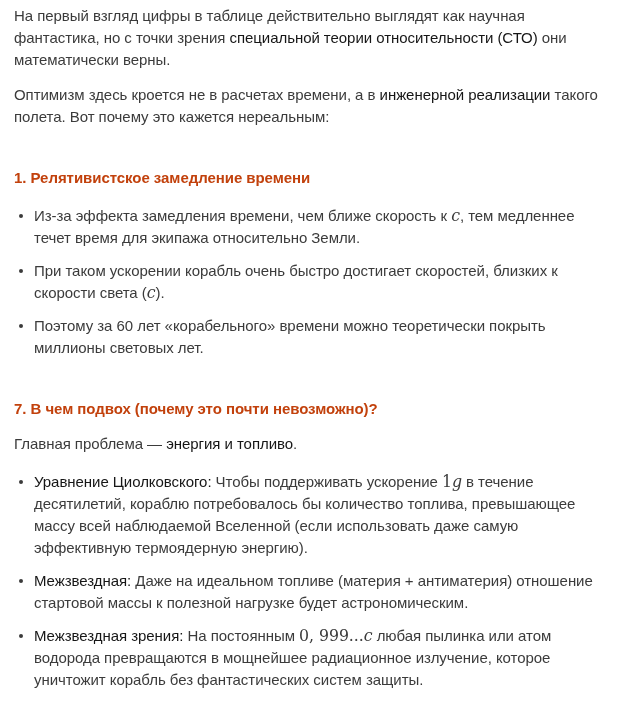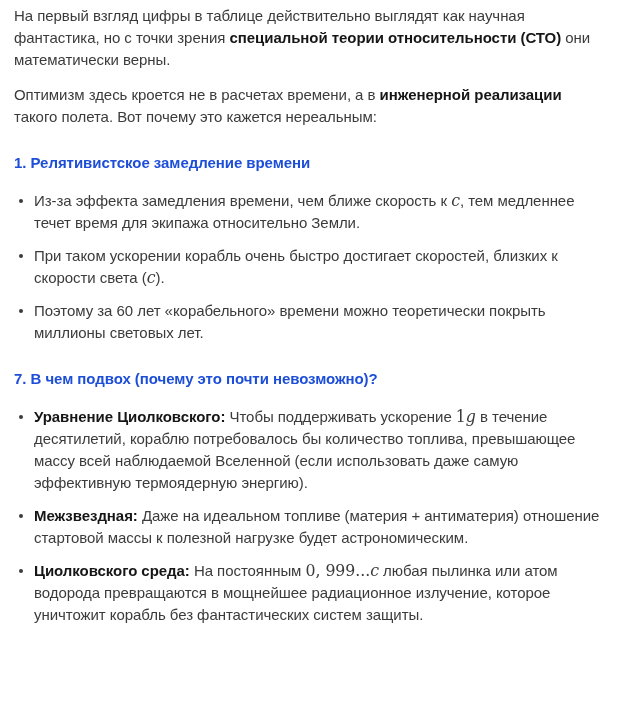--- a/index.html
+++ b/index.html
@@ -24,25 +24,25 @@
   p {
     margin: 13px 0;
   }
   p.first {
     margin-top: 0;
   }
   h3 {
     font-size: 15px;
     line-height: 22px;
     font-weight: 700;
-    color: #1d4ed8;
-    margin: 24px 0 8px 0;
+    color: #c2410c;
+    margin: 39px 0 8px 0;
   }
   b, strong {
-    font-weight: 700;
+    font-weight: 400;
     color: #161616;
   }
   ul {
     list-style: none;
     margin: 16px 0 13px 0;
     padding: 0;
   }
   li {
     position: relative;
     padding-left: 20px;
@@ -82,20 +82,21 @@
 
 
   <ul>
     <li><span>Из-за эффекта замедления времени, чем ближе скорость к </span><span class="math mi">c</span><span>, тем медленнее течет время для экипажа относительно Земли.</span></li>
     <li><span>При таком ускорении корабль очень быстро достигает скоростей, близких к скорости света (</span><span class="math mi">c</span><span>).</span></li>
     <li><span>Поэтому за 60 лет «корабельного» времени можно теоретически покрыть миллионы световых лет.</span></li>
   </ul>
 
   <h3>7. В чем подвох (почему это почти невозможно)?</h3>
 
+  <p><span>Главная проблема — </span><strong>энергия и топливо</strong><span>.</span></p>
 
   <ul>
     <li><strong>Уравнение Циолковского:</strong><span> Чтобы поддерживать ускорение </span><span class="math">1</span><span class="math mi">g</span><span> в течение десятилетий, кораблю потребовалось бы количество топлива, превышающее массу всей наблюдаемой Вселенной (если использовать даже самую эффективную термоядерную энергию).</span></li>
     <li><strong>Межзвездная:</strong><span> Даже на идеальном топливе (материя + антиматерия) отношение стартовой массы к полезной нагрузке будет астрономическим.</span></li>
-    <li><strong>Циолковского среда:</strong><span> На постоянным </span><span class="math">0, 999...</span><span class="math mi">c</span><span> любая пылинка или атом водорода превращаются в мощнейшее радиационное излучение, которое уничтожит корабль без фантастических систем защиты.</span></li>
+    <li><strong>Межзвездная зрения:</strong><span> На постоянным </span><span class="math">0, 999...</span><span class="math mi">c</span><span> любая пылинка или атом водорода превращаются в мощнейшее радиационное излучение, которое уничтожит корабль без фантастических систем защиты.</span></li>
   </ul>
 
 </div>
 
 </body></html>

